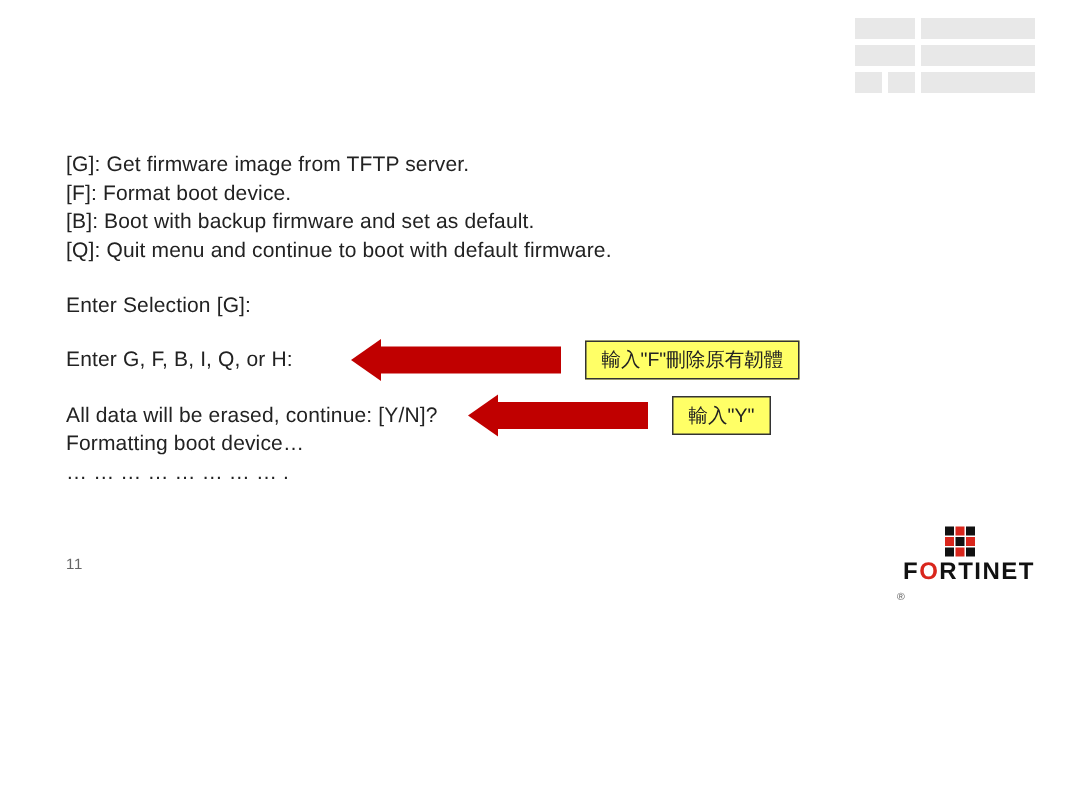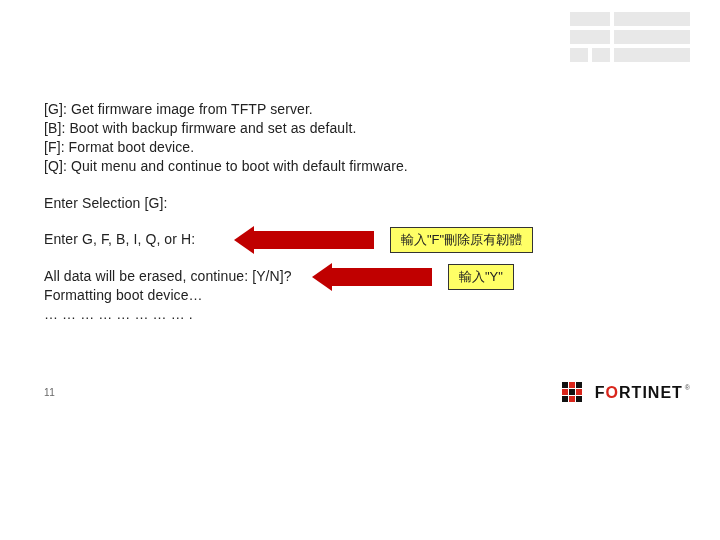--- a/index.html
+++ b/index.html
@@ -23,21 +23,21 @@
   .row { position: relative; }
   .callout { position: absolute; display: inline-flex; align-items: center; }
   .arrow-body { height: 18px; background: #c00000; }
   .arrow-head { width: 0; height: 0; border-top: 14px solid transparent; border-bottom: 14px solid transparent; border-right: 20px solid #c00000; }
   .label-box { background: #ffff66; border: 1px solid #333; padding: 3px 10px; font-size: 13px; white-space: nowrap; }
 
   .footer { position: absolute; left: 44px; bottom: 26px; right: 30px; display: flex; align-items: center; justify-content: space-between; }
   .footer-left { display: flex; align-items: baseline; gap: 14px; color: #888; font-size: 10px; letter-spacing: 0.5px; }
   .footer-left .pg { color: #666; font-size: 10px; }
 
-  .logo { display: flex; align-items: flex-end; gap: 2px; }
+  .logo { display: flex; align-items: center; gap: 2px; flex-direction: column; }
   .logo .mark { display: grid; grid-template-columns: repeat(4, 6px); grid-auto-rows: 6px; gap: 1px; }
   .logo .mark span { display: block; width: 6px; height: 6px; }
   .logo .mark .b { background: #111; }
   .logo .mark .r { background: #d9261c; }
   .logo .mark .e { background: transparent; }
   .logo .word { font-family: Arial, sans-serif; font-weight: 700; font-size: 16px; letter-spacing: 1px; color: #111; margin-left: 4px; }
   .logo .word .red { color: #d9261c; }
   .logo .tm { font-size: 7px; color: #555; align-self: flex-start; margin-top: 2px; }
 
   .callout1 { top: -4px; left: 190px; }
@@ -60,22 +60,22 @@
       <div class="r l4"></div>
     <div class="r l5"></div>
       <div class="r l6"></div>
       <div class="r l7"></div>
   </div>
 
   <div class="content">
 
     <div class="menu">
       <p>[G]:  Get firmware image from TFTP server.</p>
+      <p>[F]:  Format boot device.</p>
       <p>[B]:  Boot with backup firmware and set as default.</p>
-      <p>[F]:  Format boot device.</p>
       <p>[Q]:  Quit menu and continue to boot with default firmware.</p>
     </div>
 
     <div class="spacer-sm"></div>
 
     <div class="block">
       <p>Enter Selection [G]:</p>
     </div>
 
     <div class="spacer-sm"></div>

